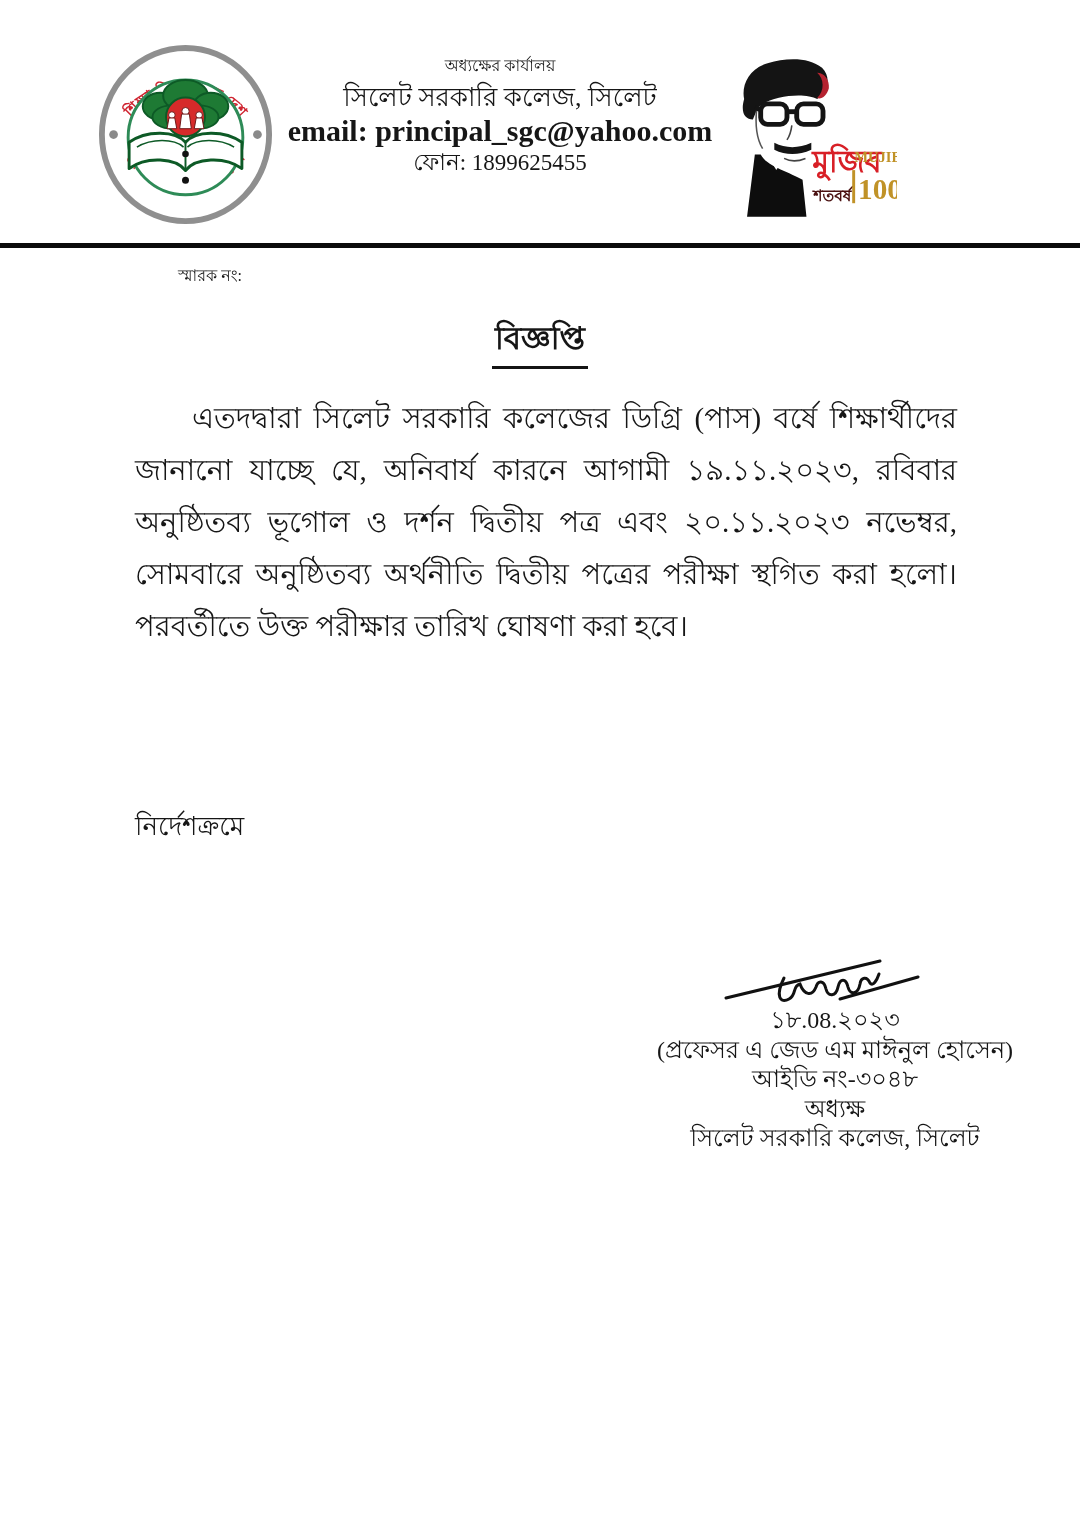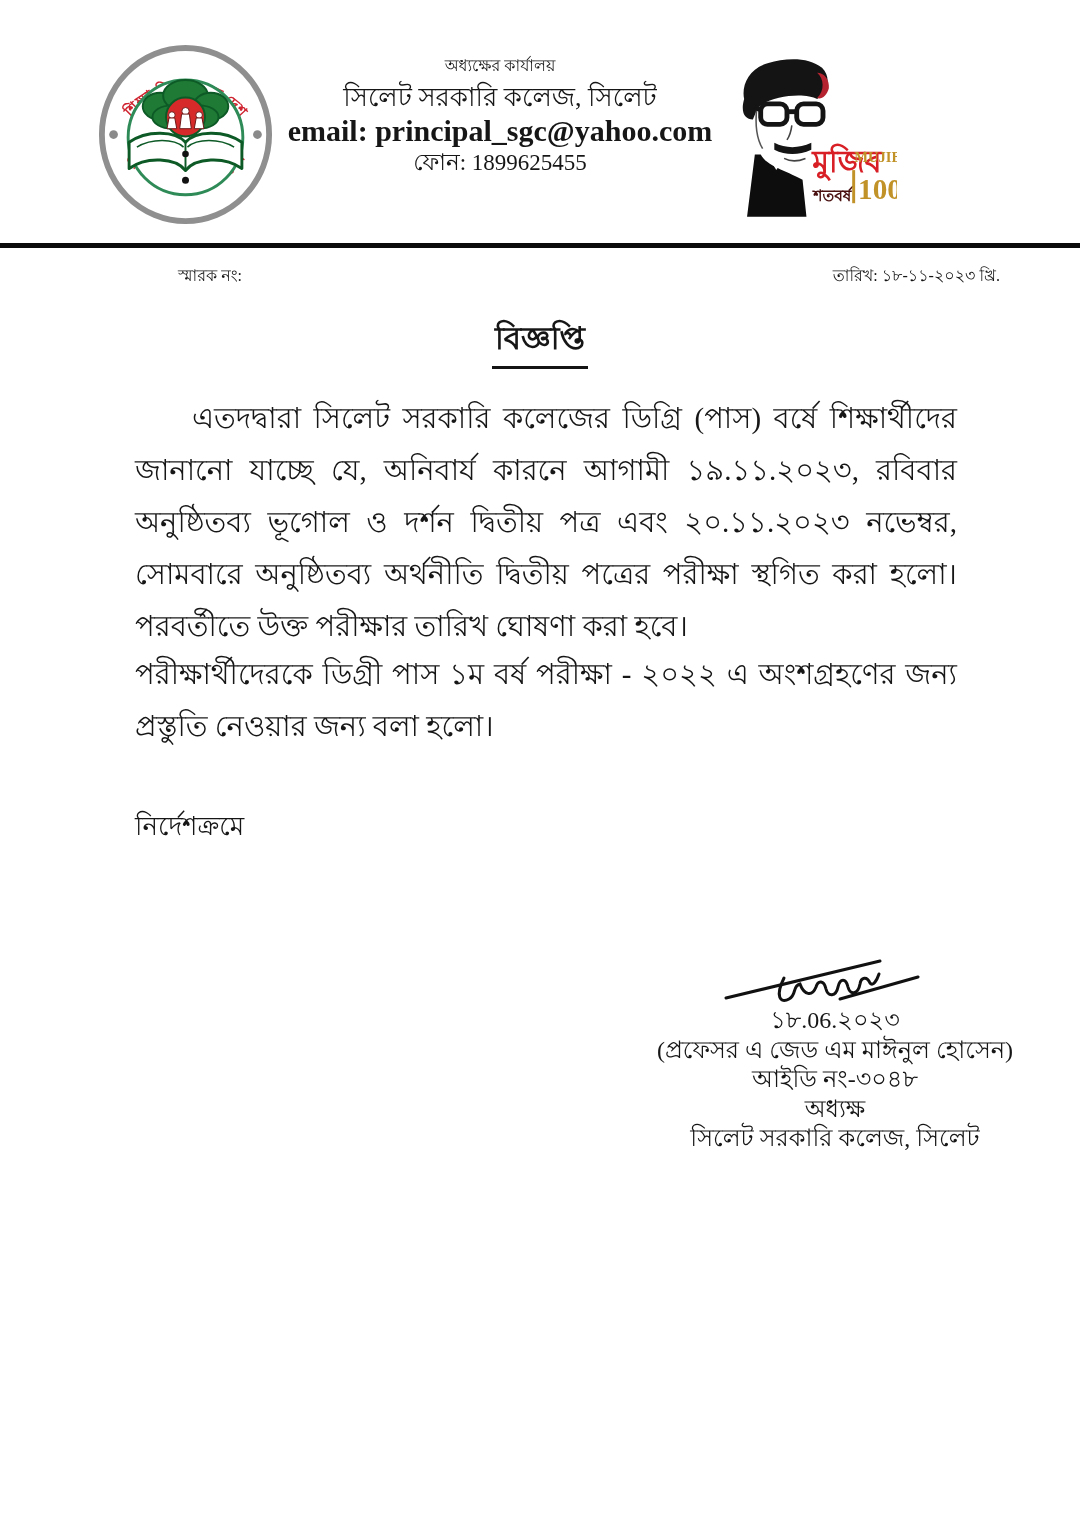--- a/index.html
+++ b/index.html
@@ -120,41 +120,39 @@
     <text x="146" y="112" font-size="15" font-weight="bold" fill="#c09227">MUJIB</text>
     <text x="104" y="152" font-size="16" font-weight="bold" fill="#4a1010">শতবর্ষ</text>
     <rect x="144" y="120" width="3" height="34" fill="#c09227"></rect>
     <text x="150" y="150" font-size="30" font-weight="bold" fill="#c09227">100</text>
   </svg>
 
   <div class="rule"></div>
 
   <div class="meta">
     <span>স্মারক নং:</span>
-    <span>তারিখ: ১৮-১১-২০২৩ খ্রি.</span>
   </div>
 
   <div class="title-wrap">
     <span class="title">বিজ্ঞপ্তি</span>
   </div>
 
   <p class="para para-1">এতদদ্বারা সিলেট সরকারি কলেজের ডিগ্রি (পাস) বর্ষে শিক্ষার্থীদের জানানো যাচ্ছে যে, অনিবার্য কারনে আগামী ১৯.১১.২০২৩, রবিবার অনুষ্ঠিতব্য ভূগোল ও দর্শন দ্বিতীয় পত্র এবং ২০.১১.২০২৩ নভেম্বর, সোমবারে অনুষ্ঠিতব্য অর্থনীতি দ্বিতীয় পত্রের পরীক্ষা স্থগিত করা হলো। পরবর্তীতে উক্ত পরীক্ষার তারিখ ঘোষণা করা হবে।</p>
 
-  <p class="para para-2">পরীক্ষার্থীদেরকে ডিগ্রী পাস ১ম বর্ষ পরীক্ষা - ২০২২ এ অংশগ্রহণের জন্য প্রস্তুতি নেওয়ার জন্য বলা হলো।</p>
 
   <div class="by-order">নির্দেশক্রমে</div>
 
   <div class="sig-block">
     <svg class="sig-scribble" width="230" height="64" viewBox="0 0 230 64" aria-hidden="true">
       <g fill="none" stroke="#111111" stroke-width="3" stroke-linecap="round">
         <path d="M6,52 L160,15"></path>
         <path d="M64,32 C55,50 60,58 69,53 C77,49 72,40 80,38 C84,49 92,51 96,41 C98,34 104,34 106,43 C108,51 116,51 118,41 C120,32 126,32 128,41 C130,49 138,49 140,38 C141,31 147,30 150,37 C153,41 157,34 159,28"></path>
         <path d="M120,53 L198,31"></path>
       </g>
     </svg>
-    <div class="sig-line">১৮.06.২০২৩</div>
+    <div class="sig-line">১৮.08.২০২৩</div>
     <div class="sig-line">(প্রফেসর এ জেড এম মাঈনুল হোসেন)</div>
     <div class="sig-line">আইডি নং-৩০৪৮</div>
     <div class="sig-line">অধ্যক্ষ</div>
     <div class="sig-line">সিলেট সরকারি কলেজ, সিলেট</div>
   </div>
 
 </div>
 
 </body></html>

